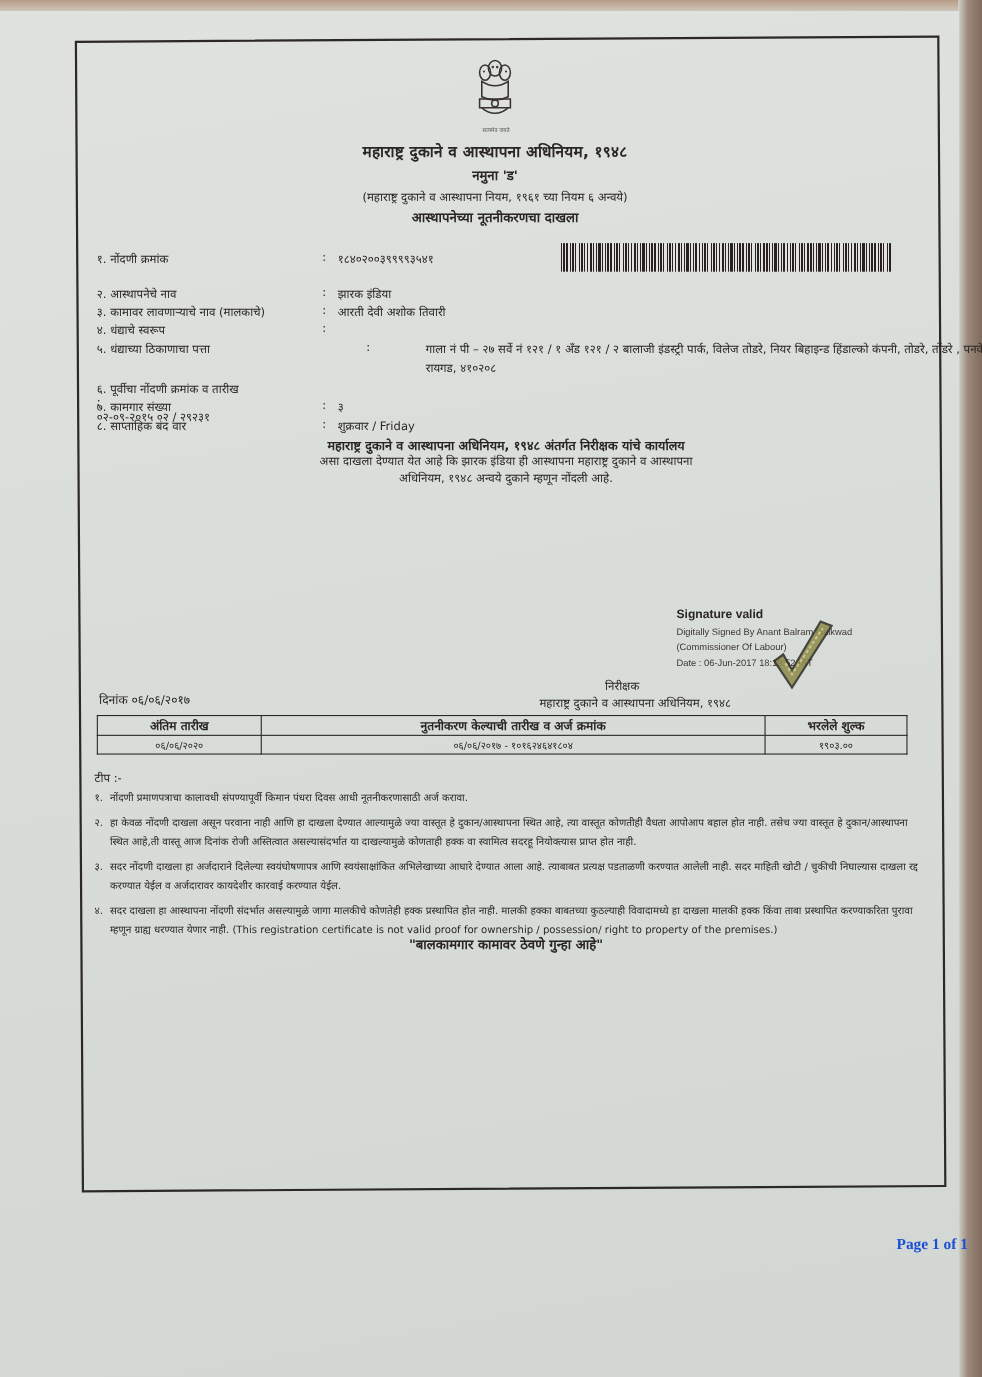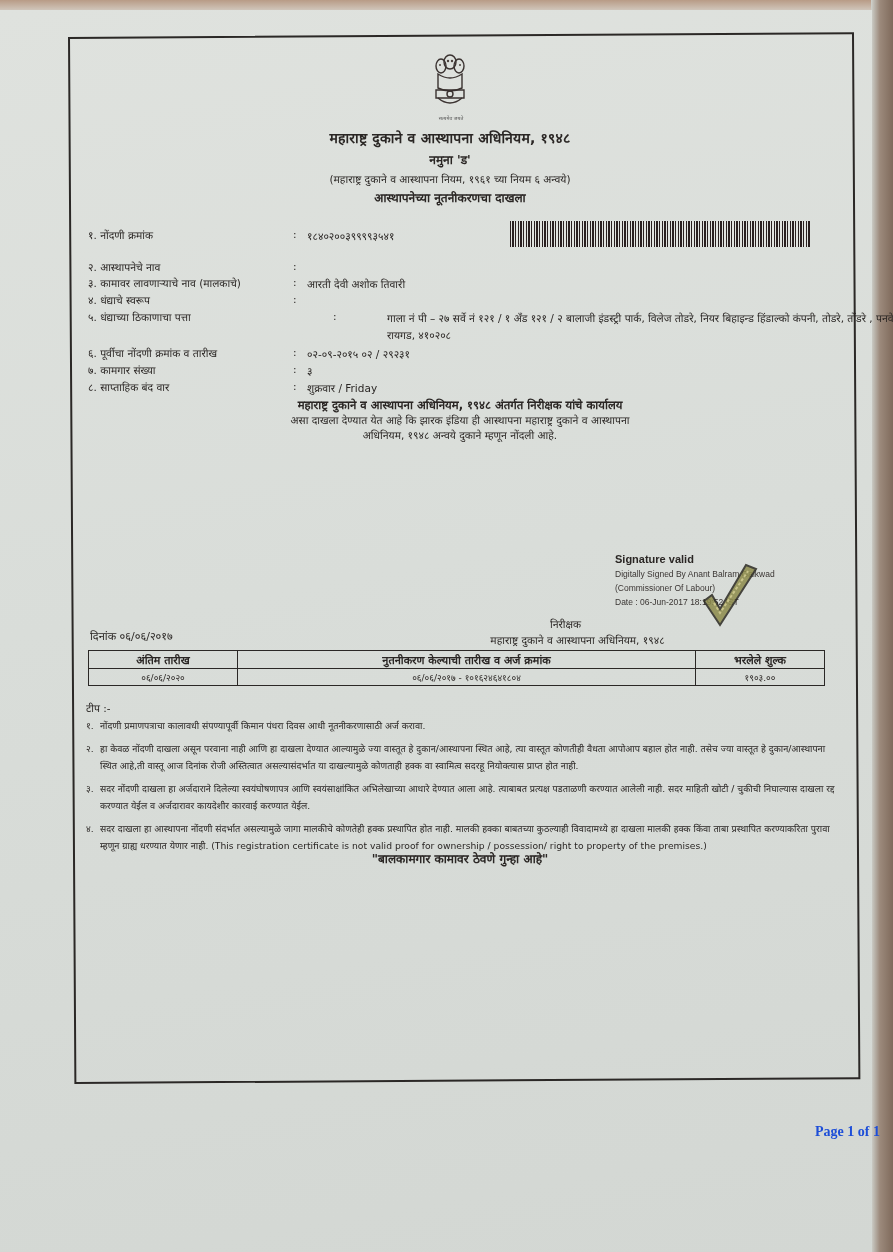--- a/index.html
+++ b/index.html
@@ -108,36 +108,37 @@
 <div class="barcode"></div>
 
 <div class="field-row" style="top:228px;">
   <span class="field-label">१. नोंदणी क्रमांक</span>
   <span class="field-colon">:</span>
   <span class="field-value" style="width:200px;">१८४०२००३९९९९३५४१</span>
 </div>
 <div class="field-row" style="top:260px;">
   <span class="field-label">२. आस्थापनेचे नाव</span>
   <span class="field-colon">:</span>
+  <span class="field-value">झारक इंडिया</span>
 </div>
 <div class="field-row" style="top:276px;">
   <span class="field-label">३. कामावर लावणाऱ्याचे नाव (मालकाचे)</span>
   <span class="field-colon">:</span>
   <span class="field-value">आरती देवी अशोक तिवारी</span>
 </div>
 <div class="field-row" style="top:293px;">
   <span class="field-label">४. धंद्याचे स्वरूप</span>
   <span class="field-colon">:</span>
 </div>
 <div class="field-row" style="top:310px;gap:40px;">
   <span class="field-label">५. धंद्याच्या ठिकाणाचा पत्ता</span>
   <span class="field-colon">:</span>
   <span class="field-value">गाला नं पी – २७ सर्वे नं १२१ / १ अँड १२१ / २ बालाजी इंडस्ट्री पार्क, विलेज तोडरे, नियर बिहाइन्ड हिंडाल्को कंपनी, तोडरे, तोंडरे , पनवेल, रायगड, ४१०२०८</span>
 </div>
-<div class="field-row" style="top:346px;">
+<div class="field-row" style="top:346px;flex-direction:column;">
   <span class="field-label">६. पूर्वीचा नोंदणी क्रमांक व तारीख</span>
   <span class="field-colon">:</span>
   <span class="field-value">०२-०९-२०१५ ०२ / २९२३१</span>
 </div>
 <div class="field-row" style="top:363px;">
   <span class="field-label">७. कामगार संख्या</span>
   <span class="field-colon">:</span>
   <span class="field-value">३</span>
 </div>
 <div class="field-row" style="top:380px;">

